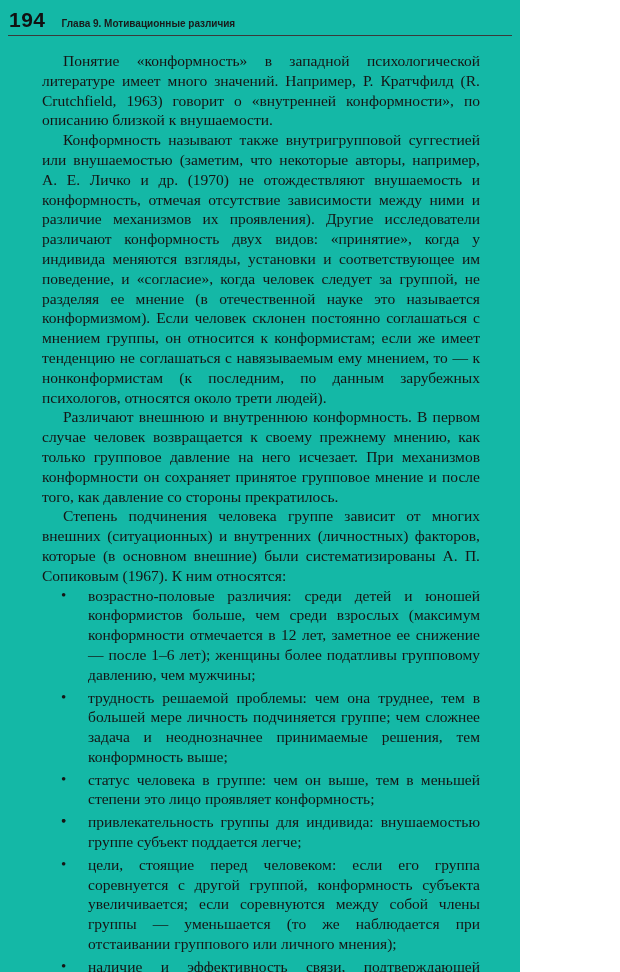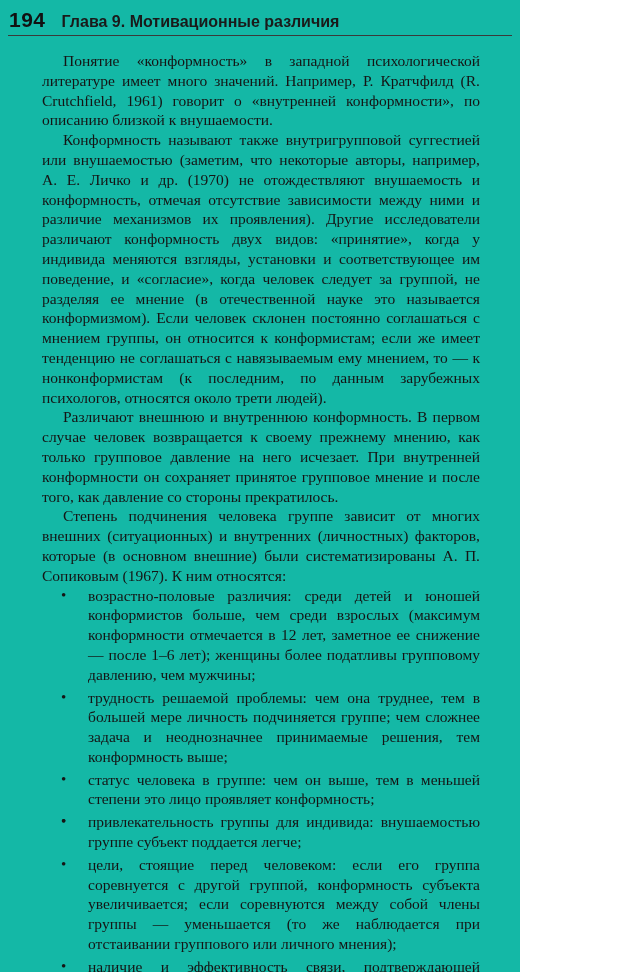--- a/index.html
+++ b/index.html
@@ -20,21 +20,21 @@
     padding:8px 12px 0 9px;
     font-family:"Liberation Sans", sans-serif;
   }
   .page-num {
     font-size:21px;
     font-weight:bold;
     letter-spacing:0.5px;
     color:#111;
   }
   .chapter {
-    font-size:16px;
+    font-size:10px;
     font-weight:bold;
     color:#1a1a1a;
   }
   .rule {
     border-top:1.5px solid #3a3a3a;
     margin:3px 8px 0 8px;
   }
   .body {
     margin:15px 40px 0 42px;
     font-size:15.5px;
@@ -76,23 +76,23 @@
   <header class="page-header">
     <span class="page-num">194</span>
     <span class="chapter">Глава 9. Мотивационные различия</span>
   </header>
 
   <div class="rule"></div>
 
   <main class="body">
 
 
-    <p class="para">Понятие «конформность» в западной психологической литературе имеет много значений. Например, Р. Кратчфилд (R. Crutchfield, 1961) говорит о «внутренней конформности», по описанию близкой к внушаемости.</p>
+    <p class="para">Понятие «конформность» в западной психологической литературе имеет много значений. Например, Р. Кратчфилд (R. Crutchfield, 1963) говорит о «внутренней конформности», по описанию близкой к внушаемости.</p>
     <p class="para">Конформность называют также внутригрупповой суггестией или внушаемостью (заметим, что некоторые авторы, например, А. Е. Личко и др. (1970) не отождествляют внушаемость и конформность, отмечая отсутствие зависимости между ними и различие механизмов их проявления). Другие исследователи различают конформность двух видов: «принятие», когда у индивида меняются взгляды, установки и соответствующее им поведение, и «согласие», когда человек следует за группой, не разделяя ее мнение (в отечественной науке это называется конформизмом). Если человек склонен постоянно соглашаться с мнением группы, он относится к конформистам; если же имеет тенденцию не соглашаться с навязываемым ему мнением, то — к нонконформистам (к последним, по данным зарубежных психологов, относятся около трети людей).</p>
-    <p class="para">Различают внешнюю и внутреннюю конформность. В первом случае человек возвращается к своему прежнему мнению, как только групповое давление на него исчезает. При внутренней конформности он сохраняет принятое групповое мнение и после того, как давление со стороны прекратилось.</p>
+    <p class="para">Различают внешнюю и внутреннюю конформность. В первом случае человек возвращается к своему прежнему мнению, как только групповое давление на него исчезает. При механизмов конформности он сохраняет принятое групповое мнение и после того, как давление со стороны прекратилось.</p>
     <p class="para">Степень подчинения человека группе зависит от многих внешних (ситуационных) и внутренних (личностных) факторов, которые (в основном внешние) были систематизированы А. П. Сопиковым (1967). К ним относятся:</p>
 
     <ul class="bullets">
       <li>
         <span class="dot">•</span>
         <span class="li-text">возрастно-половые различия: среди детей и юношей конформистов больше, чем среди взрослых (максимум конформности отмечается в 12 лет, заметное ее снижение — после 1–6 лет); женщины более податливы групповому давлению, чем мужчины;</span>
       </li>
       <li>
         <span class="dot">•</span>
         <span class="li-text">трудность решаемой проблемы: чем она труднее, тем в большей мере личность подчиняется группе; чем сложнее задача и неоднозначнее принимаемые решения, тем конформность выше;</span>

